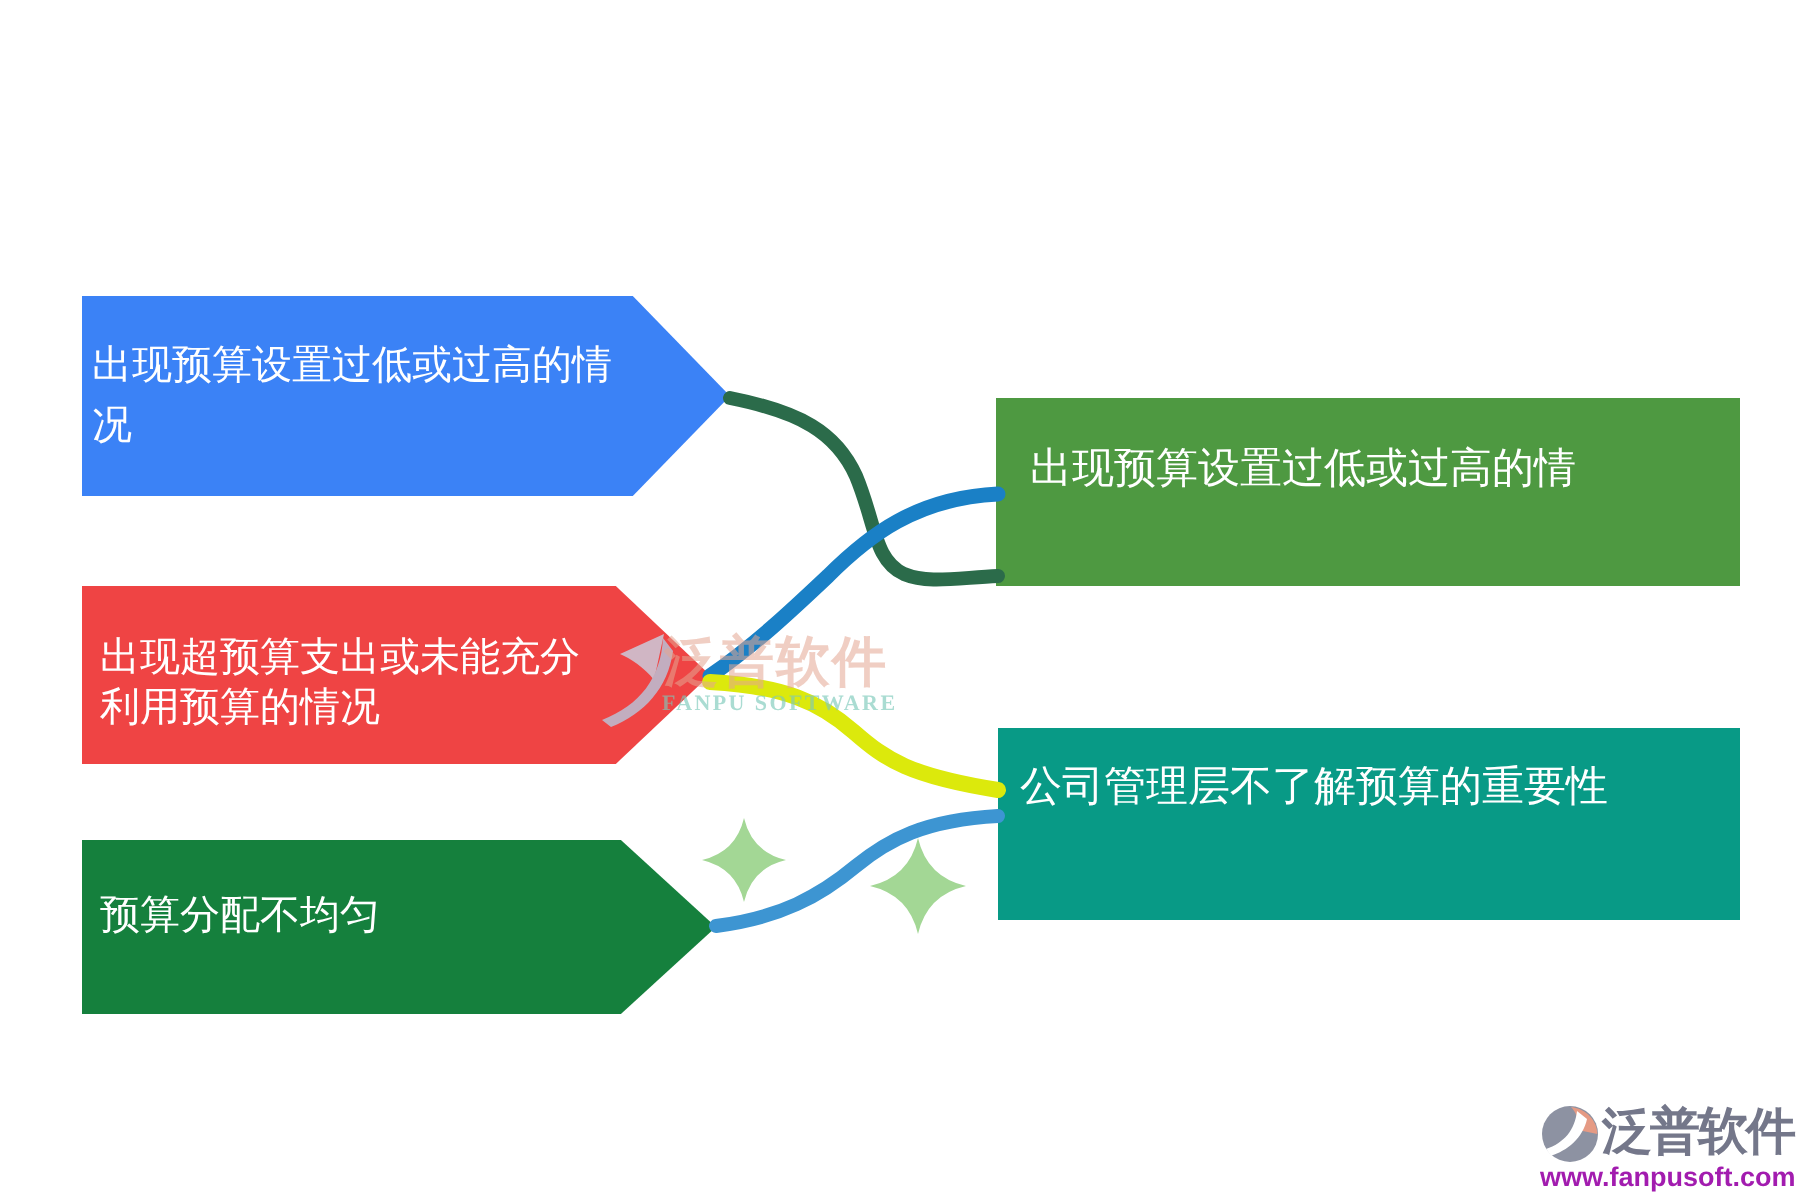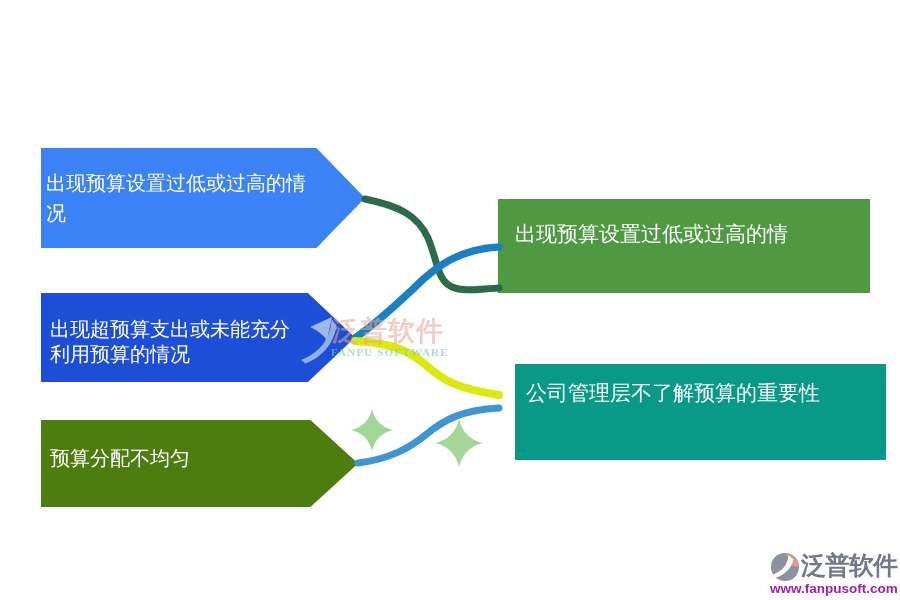--- a/index.html
+++ b/index.html
@@ -11,21 +11,21 @@
   .arrow{clip-path:polygon(0 0,85% 0,100% 50%,85% 100%,0 100%);}
   .node .label{position:absolute;white-space:pre-line;}
   #arrow1{left:41px;top:148px;width:324px;height:100px;}
   #arrow1 .label{left:5px;top:20px;font-size:20px;line-height:30px;}
   #arrow2{left:41px;top:293px;width:314px;height:89px;}
   #arrow2 .label{left:9px;top:24px;font-size:20px;line-height:25px;}
   #arrow3{left:41px;top:420px;width:317px;height:87px;}
   #arrow3 .label{left:9px;top:25px;font-size:20px;line-height:26px;}
   #rect1{left:498px;top:199px;width:372px;height:94px;}
   #rect1 .label{left:17px;top:22px;font-size:21px;line-height:27px;}
-  #rect2{left:515px;top:364px;width:371px;height:96px;}
+  #rect2{left:499px;top:364px;width:371px;height:96px;}
   #rect2 .label{left:11px;top:16px;font-size:21px;line-height:27px;}
   .overlay{position:absolute;left:0;top:0;pointer-events:none;}
   .watermark{position:absolute;left:298px;top:308px;width:140px;height:56px;pointer-events:none;}
   .watermark .wm-cn{
     position:absolute;left:34px;top:5px;font-size:27px;font-weight:bold;
     color:rgba(228,166,146,0.55);letter-spacing:1px;white-space:nowrap;
   }
   .watermark .wm-en{
     position:absolute;left:33px;top:38px;font-size:11px;font-weight:bold;
     color:rgba(125,201,186,0.65);letter-spacing:1.2px;white-space:nowrap;
@@ -46,25 +46,25 @@
 </style>
 </head>
 <body>
 
 <div class="canvas">
 
   <div id="arrow1" class="node arrow" style="background-color: #3b82f6;">
     <div class="label">出现预算设置过低或过高的情
 况</div>
   </div>
-  <div id="arrow2" class="node arrow" style="background-color: #1d4ed8;">
+  <div id="arrow2" class="node arrow" style="background-color: #ef4444;">
     <div class="label">出现超预算支出或未能充分
 利用预算的情况</div>
   </div>
-  <div id="arrow3" class="node arrow" style="background-color: #4d7c0f;">
+  <div id="arrow3" class="node arrow" style="background-color: #15803d;">
     <div class="label">预算分配不均匀</div>
   </div>
 
   <div id="rect1" class="node" style="background-color: rgb(78, 153, 65);">
     <div class="label">出现预算设置过低或过高的情</div>
   </div>
   <div id="rect2" class="node" style="background-color: rgb(8, 154, 134);">
     <div class="label">公司管理层不了解预算的重要性</div>
   </div>
 

